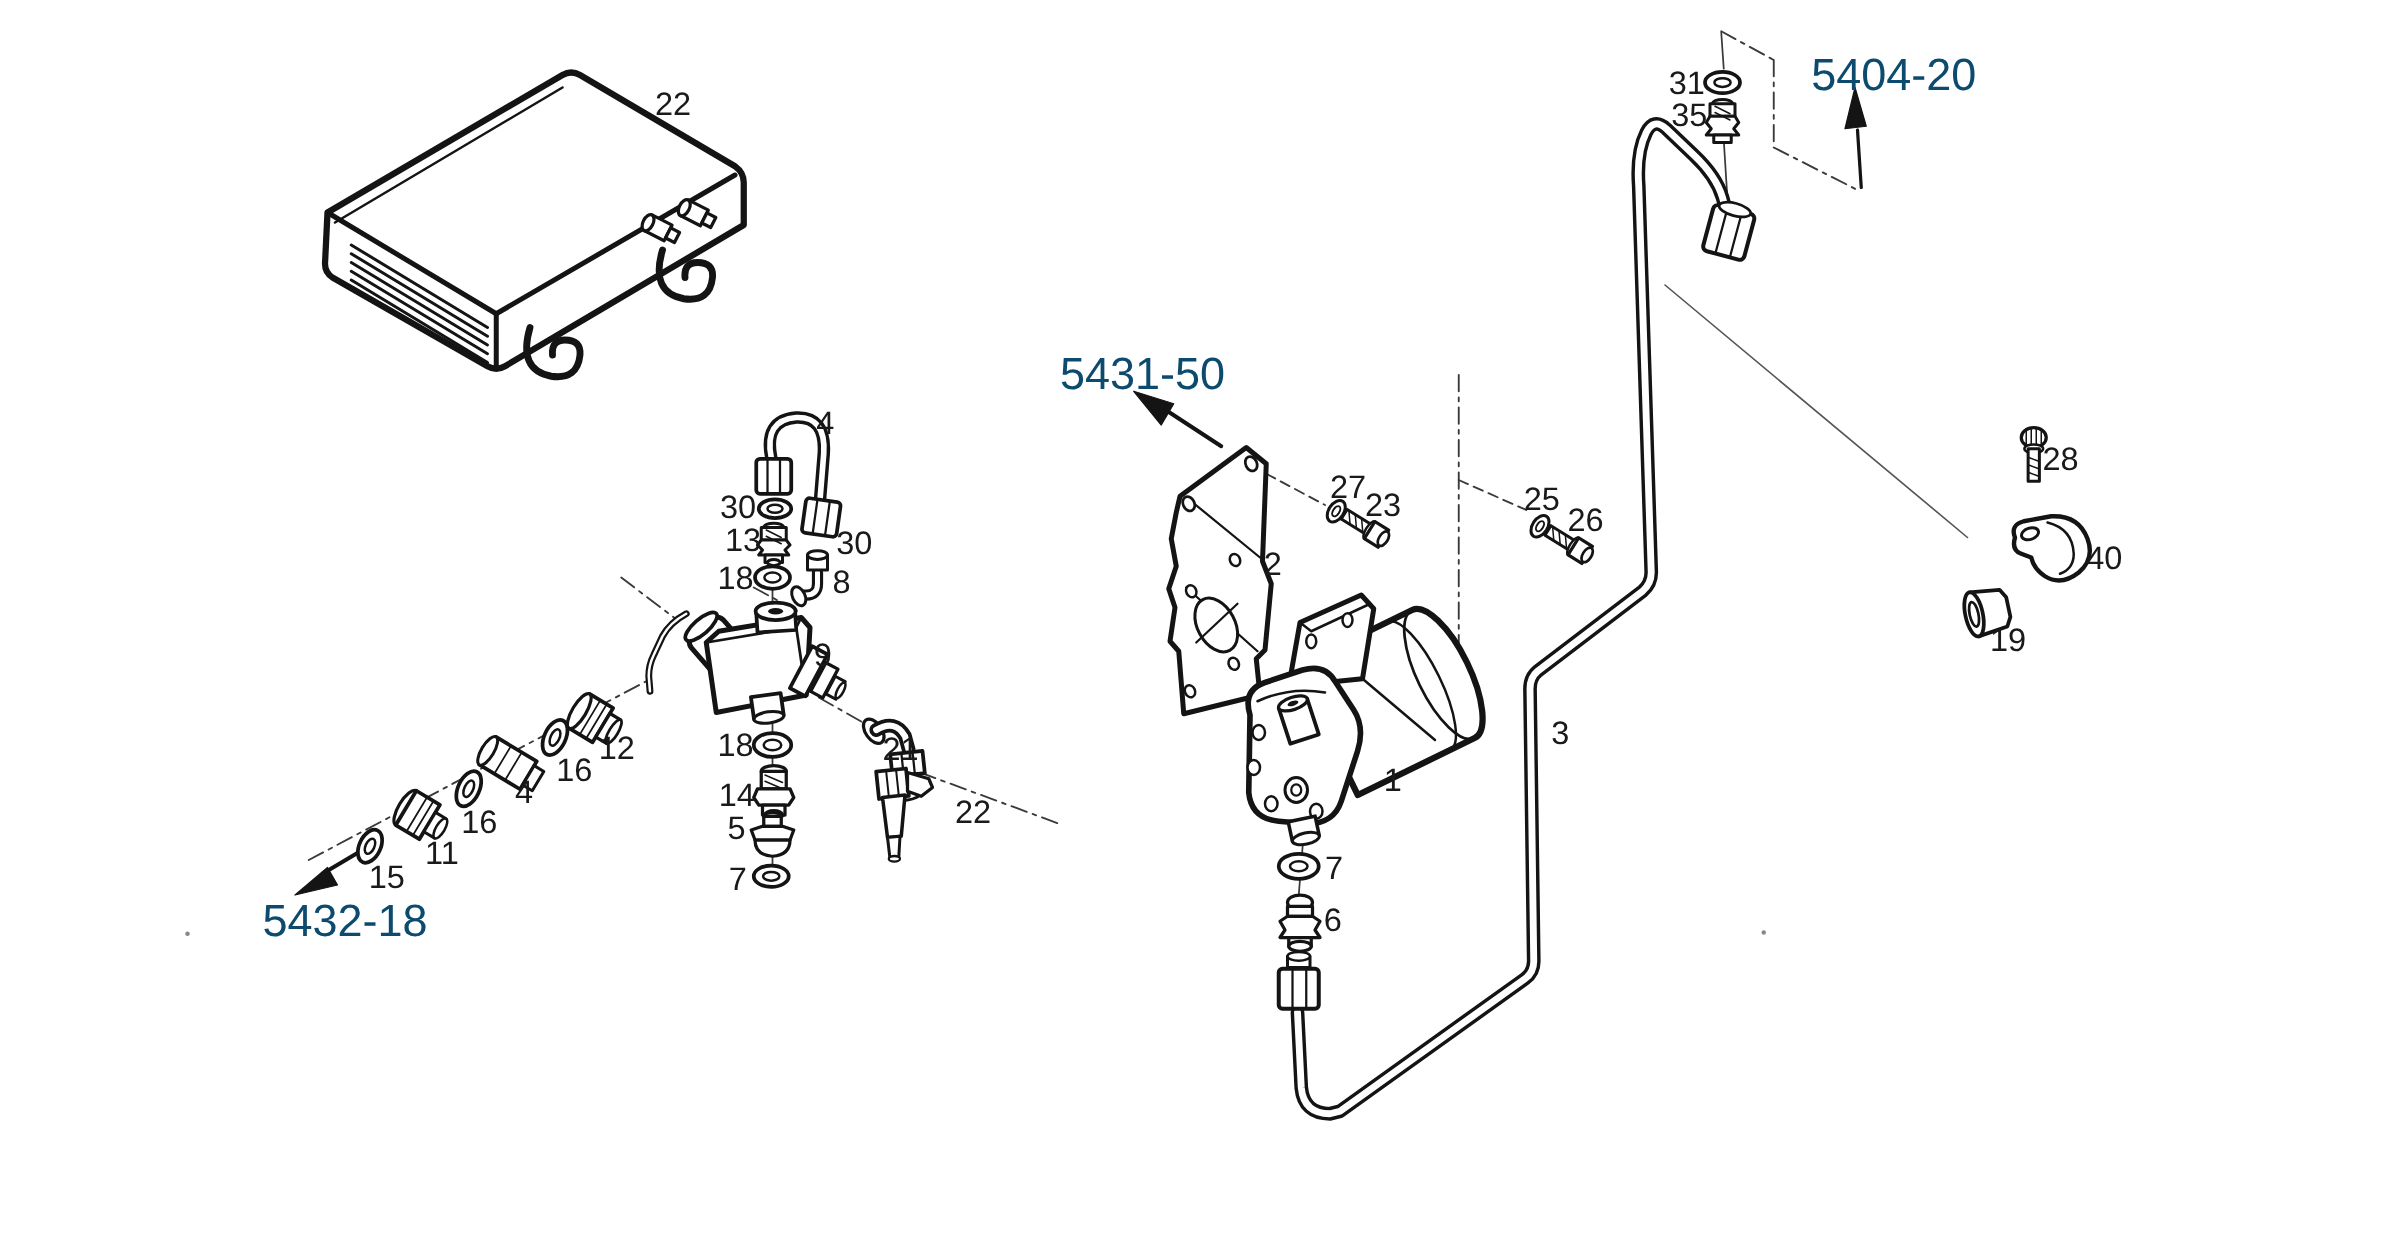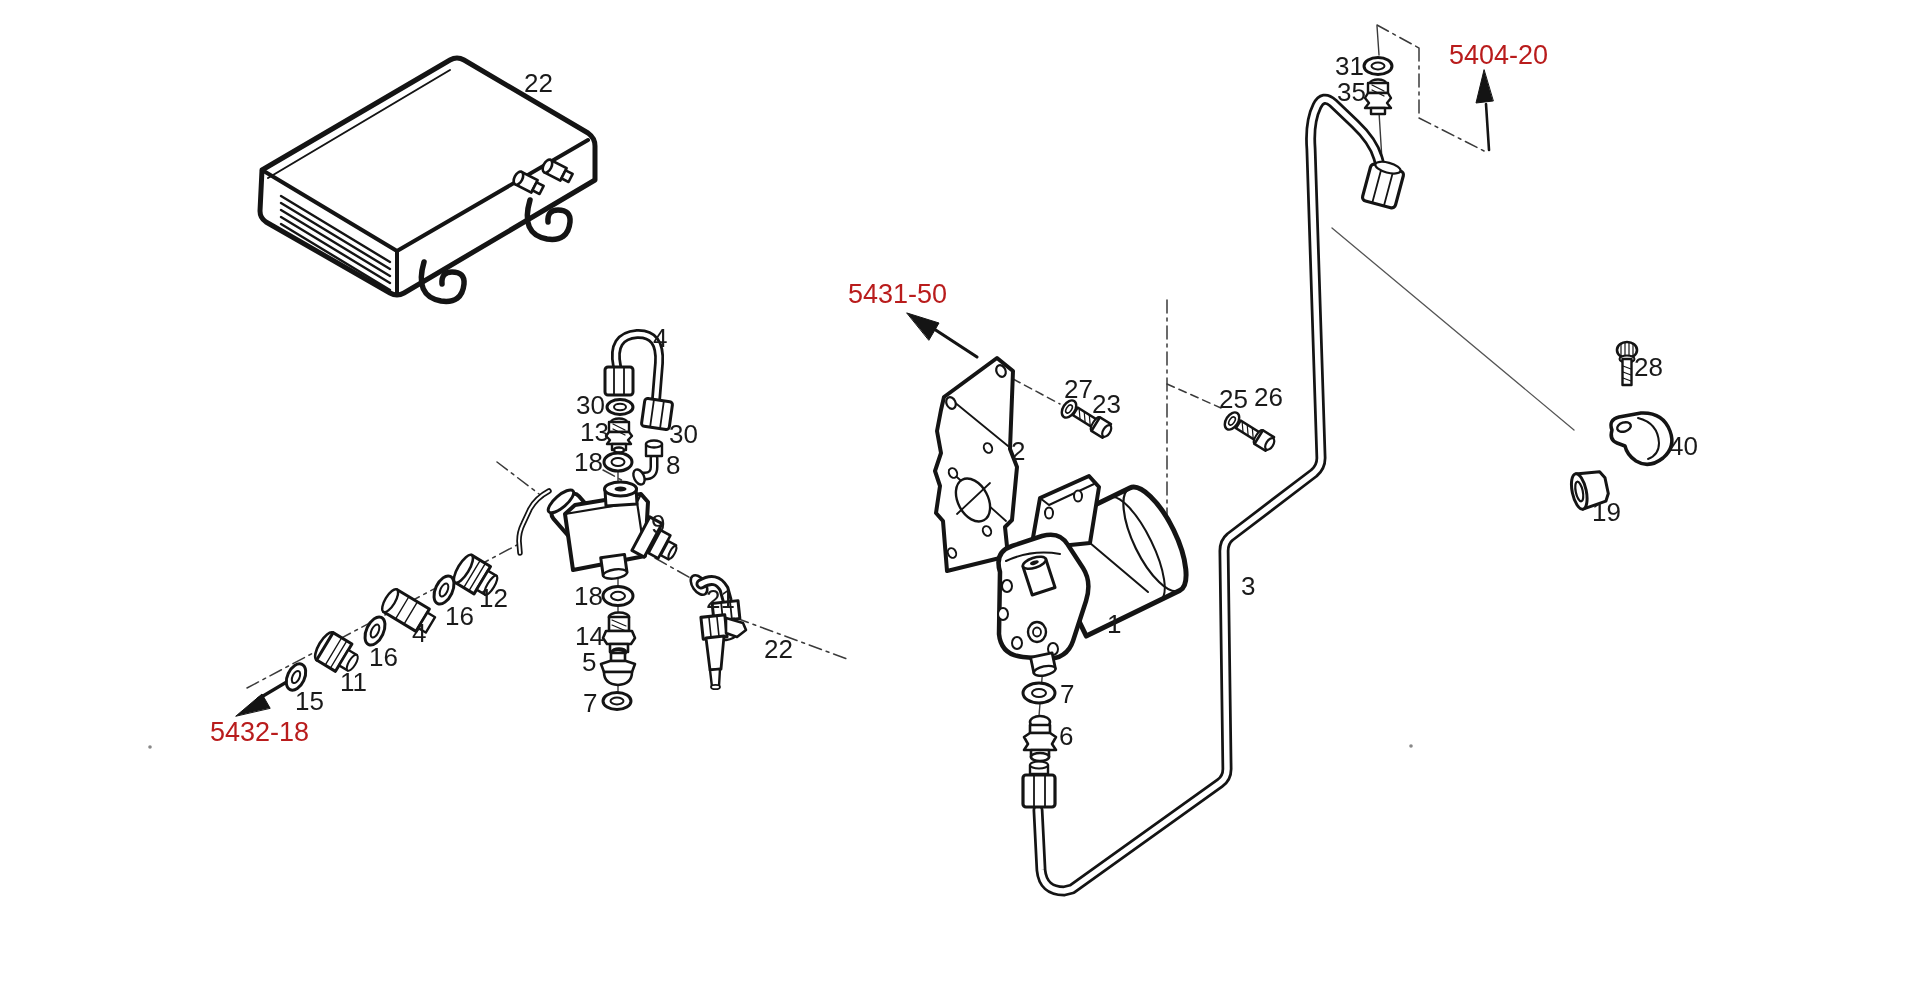--- a/index.html
+++ b/index.html
@@ -1,20 +1,20 @@
 <!DOCTYPE html>
 <html><head>
 <meta charset="utf-8">
 <style>
   html,body{margin:0;padding:0;background:#ffffff;}
   .stage{position:relative;width:1920px;height:1000px;background:#ffffff;overflow:hidden;
          font-family:"Liberation Sans",sans-serif;}
   .stage svg{position:absolute;left:0;top:0;}
   .callout{position:absolute;font-size:26px;color:#1a1a1a;white-space:nowrap;line-height:1;}
-  .refcode{position:absolute;font-size:27px;color:#b91c1c;white-space:nowrap;line-height:1;}
+  .refcode{position:absolute;font-size:36px;color:#0c4a6e;white-space:nowrap;line-height:1;}
 </style>
 </head>
 <body>
 
 <div class="stage">
 
 <svg width="1920" height="1000" viewBox="0 0 1920 1000">
   <g stroke-linecap="round" stroke-linejoin="round">
 
     <g stroke="#3a3a3a" fill="none">
@@ -376,21 +376,21 @@
 <div class="callout" style="left:479px;top:585px">12</div>
 <div class="callout" style="left:445px;top:603px">16</div>
 <div class="callout" style="left:412px;top:620px">4</div>
 <div class="callout" style="left:369px;top:644px">16</div>
 <div class="callout" style="left:340px;top:669px">11</div>
 <div class="callout" style="left:295px;top:688px">15</div>
 <div class="callout" style="left:1011px;top:438px">2</div>
 <div class="callout" style="left:1064px;top:376px">27</div>
 <div class="callout" style="left:1092px;top:391px">23</div>
 <div class="callout" style="left:1219px;top:386px">25</div>
-<div class="callout" style="left:1254px;top:384px">26</div>
+<div class="callout" style="left:1254px;top:403px">26</div>
 <div class="callout" style="left:1107px;top:611px">1</div>
 <div class="callout" style="left:1241px;top:573px">3</div>
 <div class="callout" style="left:1060px;top:681px">7</div>
 <div class="callout" style="left:1059px;top:723px">6</div>
 <div class="callout" style="left:1335px;top:53px">31</div>
 <div class="callout" style="left:1337px;top:79px">35</div>
 <div class="callout" style="left:1634px;top:354px">28</div>
 <div class="callout" style="left:1669px;top:433px">40</div>
 <div class="callout" style="left:1592px;top:499px">19</div>
 

